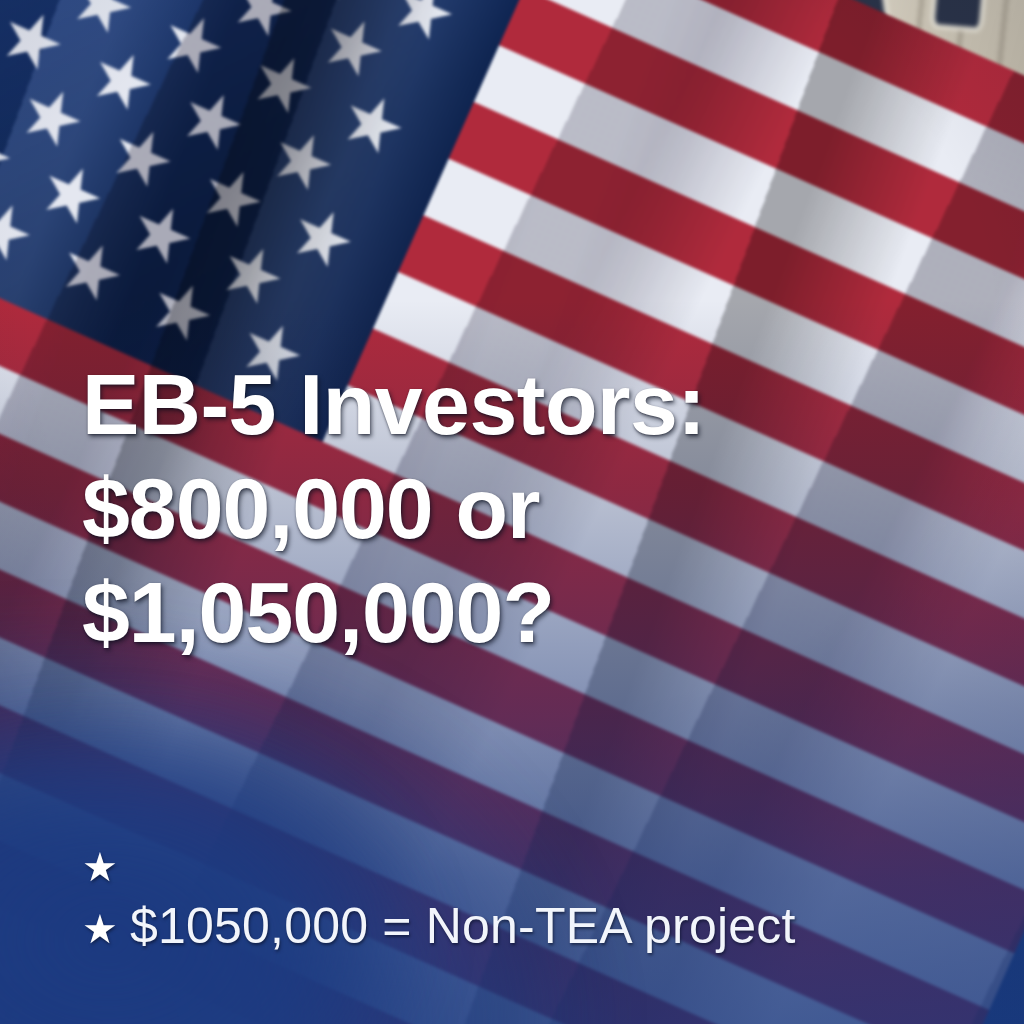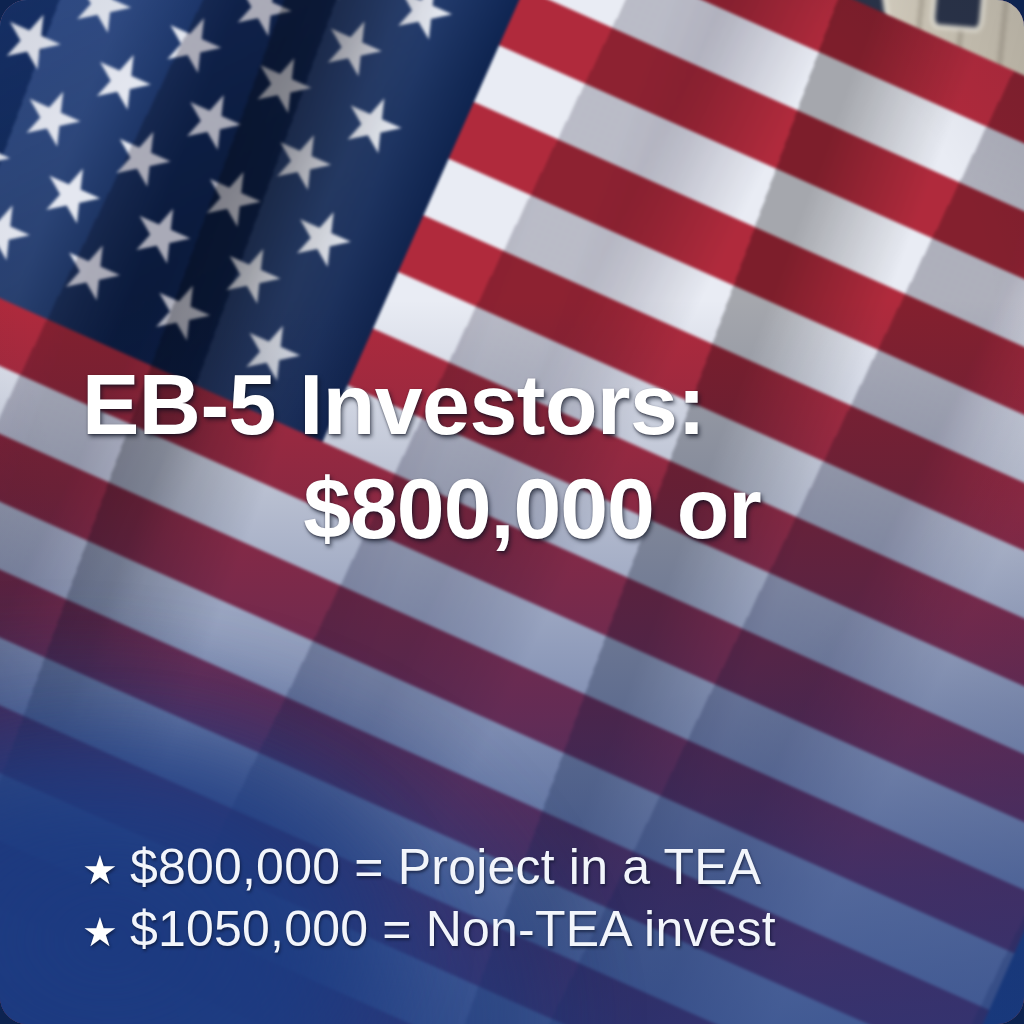--- a/index.html
+++ b/index.html
@@ -8,21 +8,20 @@
     background:#0d2350;
     font-family:"Liberation Sans", sans-serif;
     overflow:hidden;
   }
 
   #poster {
     position:relative;
     width:1024px; height:1024px;
     overflow:hidden;
     background:#ef4444;
-    border-radius:27px;
   }
 
   
   .layer { position:absolute; inset:0; }
 
   
   .sky {
     background:linear-gradient(170deg,#2d63a5 0%,#2a5e9e 38%,#24528c 72%,#1f4880 100%);
   }
 
@@ -249,21 +248,21 @@
   .headline {
     color:#ffffff;
     font-family:"Liberation Sans Narrow","Liberation Sans", sans-serif;
     font-weight:700;
     font-size:86px;
     line-height:104px;
     letter-spacing:-0.5px;
     text-shadow:2px 3px 4px rgba(10,14,30,.55), 0 1px 2px rgba(10,14,30,.45);
     white-space:nowrap;
   }
-  .headline.amount { letter-spacing:-1px;text-align:center; }
+  .headline.amount { letter-spacing:-1px; }
 
   .bullets {
     position:absolute;
     left:82px; top:838px;
     width:920px;
     z-index:20;
   }
   .bullet-line {
     display:flex;
     align-items:baseline;
@@ -357,26 +356,26 @@
   </div>
 
   <div class="vignette"></div>
   <div class="copy-scrim"></div>
   <div class="bl-blue"></div>
   <div class="bl-blue2"></div>
 
   <div class="copy">
     <div class="headline">EB-5 Investors:</div>
     <div class="headline amount">$800,000 or</div>
+    <div class="headline amount">$1,050,000?</div>
   </div>
 
   <div class="bullets">
     <div class="bullet-line">
       <span class="star-glyph">★</span>
-      <span>$800,000 = Project in a TEA</span>
     </div>
     <div class="bullet-line">
       <span class="star-glyph">★</span>
-      <span>$1050,000 = Non-TEA invest</span>
+      <span>$1050,000 = Non-TEA project</span>
     </div>
   </div>
 
 </div>
 
 </body></html>

